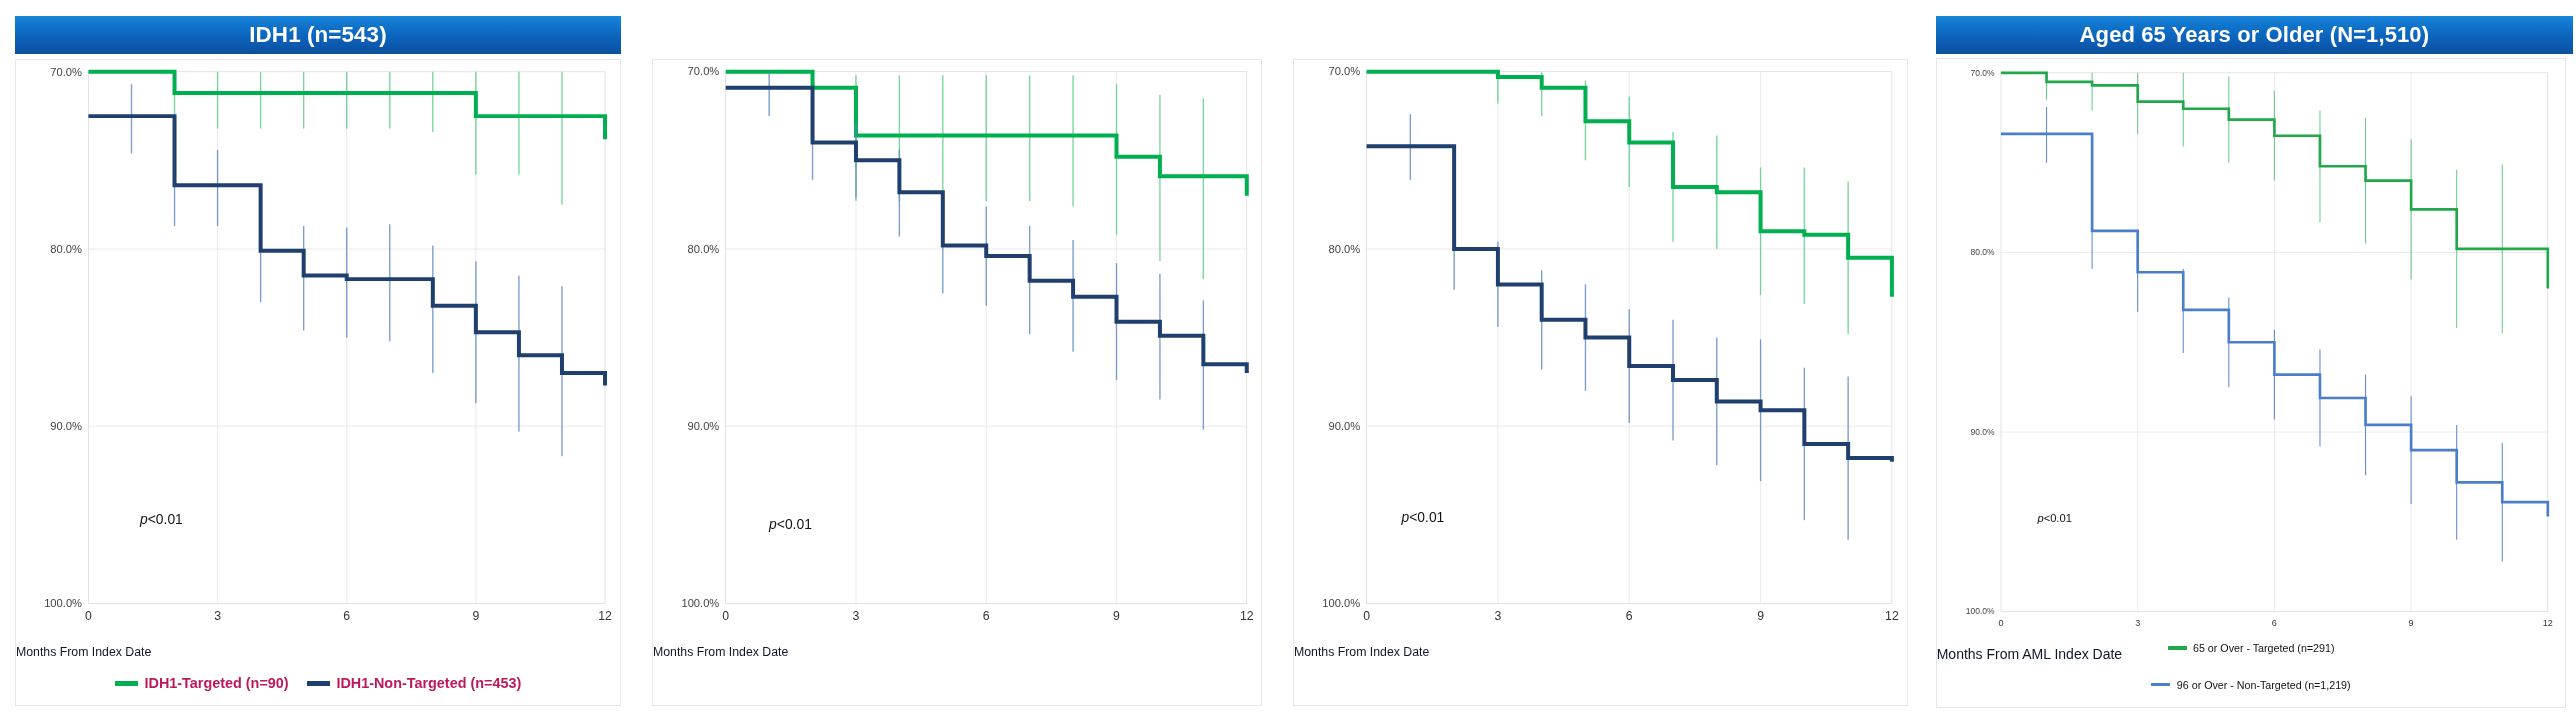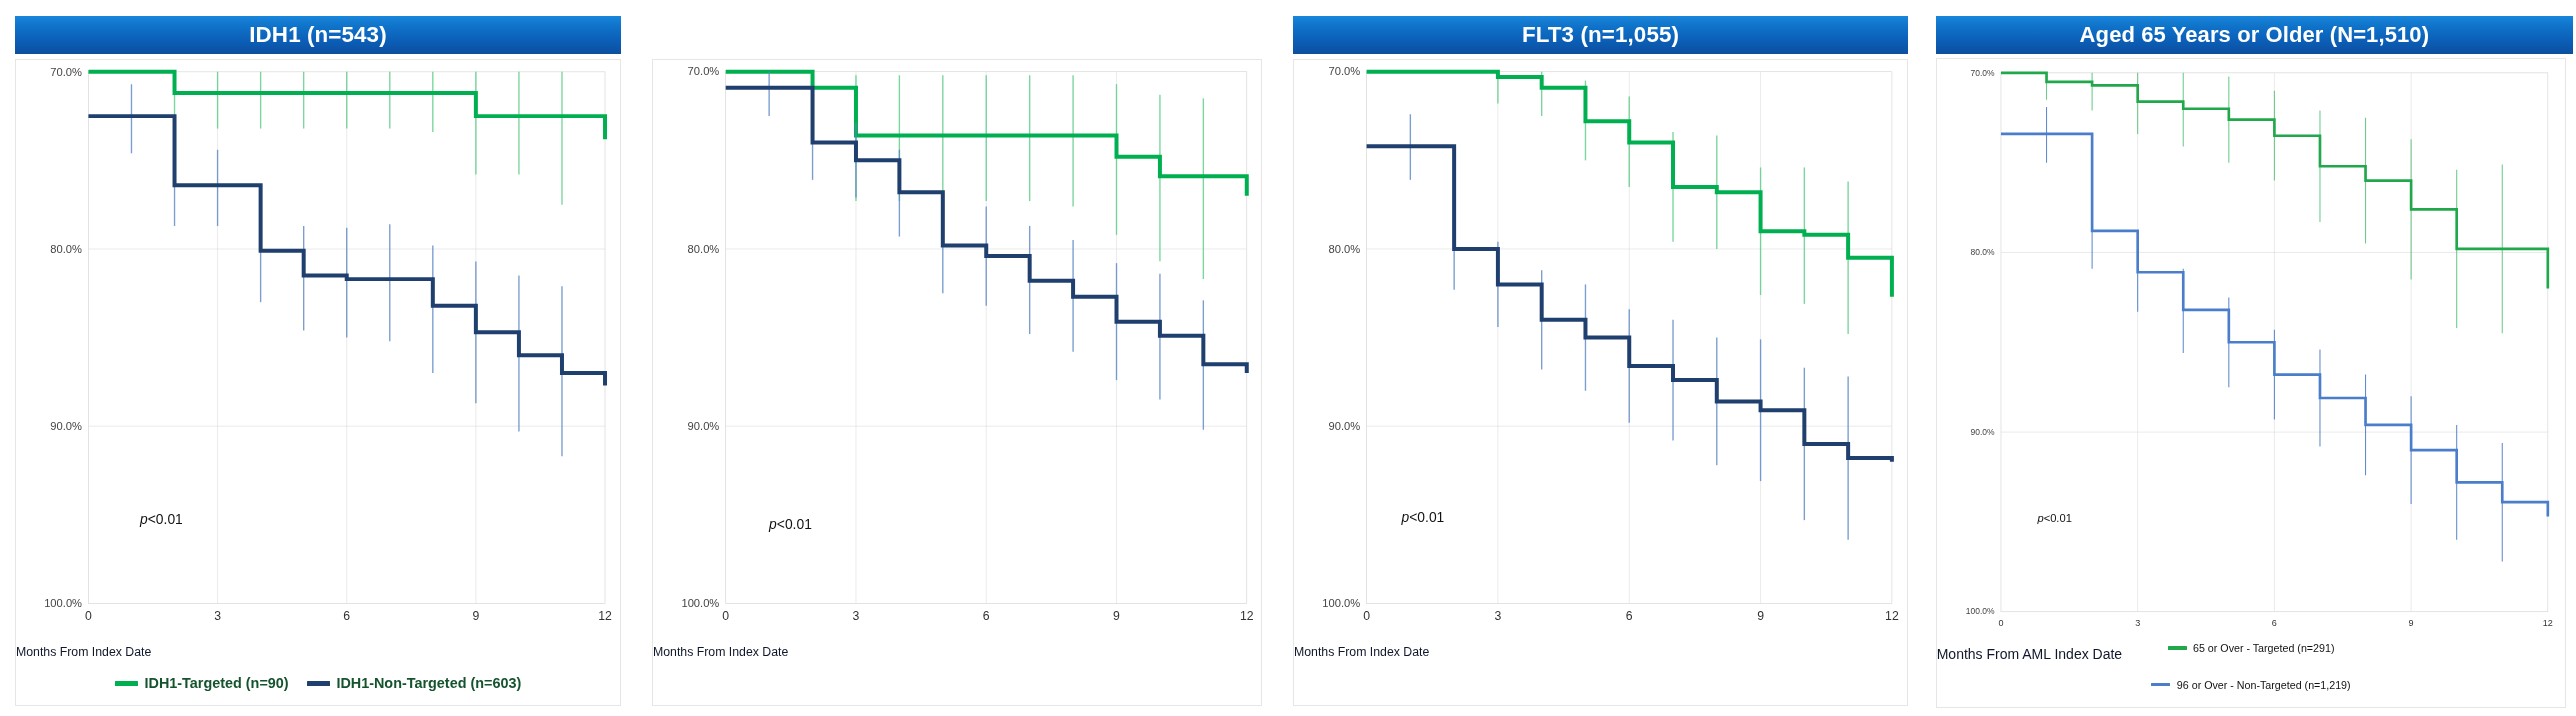--- a/index.html
+++ b/index.html
@@ -53,21 +53,21 @@
 
   
   .legend{
     position:absolute;left:0;right:0;bottom:14px;
     display:flex;justify-content:center;align-items:center;gap:18px;
   }
   .p4 .legend{gap:24.5px;bottom:16px;flex-direction:column;}
   .lgitem{display:flex;align-items:center;gap:6.4px;}
   .lgswatch{display:block;width:23.4px;height:4.8px;border-radius:0.5px;}
   .p4 .lgswatch{width:19px;height:3.7px;}
-  .lgtxt{font-size:14.4px;font-weight:bold;color:#14532d;white-space:nowrap;}
+  .lgtxt{font-size:14.4px;font-weight:bold;color:#be185d;white-space:nowrap;}
   .p4 .lgtxt{font-size:10.7px;font-weight:normal;color:#111111;}
 </style>
 </head>
 <body>
 
 <div class="board">
 
   <div class="panel p1">
     <div class="hdr">
       <div class="hdr-txt">IDH1 (n=543)</div>
@@ -118,21 +118,21 @@
             </svg></div>
       </div>
       <div class="xlab">Months From Index Date</div>
       <div class="legend">
         <div class="lgitem">
           <span class="lgswatch" style="background: rgb(0, 176, 80);"></span>
           <span class="lgtxt">IDH1-Targeted (n=90)</span>
         </div>
         <div class="lgitem">
           <span class="lgswatch" style="background: rgb(31, 63, 110);"></span>
-          <span class="lgtxt">IDH1-Non-Targeted (n=603)</span>
+          <span class="lgtxt">IDH1-Non-Targeted (n=453)</span>
         </div>
       </div>
     </div>
   </div>
 
   <div class="panel p2">
     <div class="card">
       <div class="plotwrap">
         <div class="ylab">Cumulative Estimated Survival %</div>
         <div class="svgbox"><svg width="610" height="585" viewBox="0 0 1144 1098">
@@ -175,23 +175,20 @@
               <line x1="1032.5" y1="693.9866666666668" x2="1032.5" y2="451.1400000000002" stroke="#5b86c4" stroke-width="2.6" opacity="0.8"></line>
               <path d="M 136 51.94000000000019 L 217.5 51.94000000000019 L 217.5 51.94000000000019 L 299 51.94000000000019 L 299 155.06666666666666 L 380.5 155.06666666666666 L 380.5 188.33333333333331 L 462 188.33333333333331 L 462 248.21333333333325 L 543.5 248.21333333333325 L 543.5 348.0133333333332 L 625 348.0133333333332 L 625 367.9733333333335 L 706.5 367.9733333333335 L 706.5 414.54666666666657 L 788 414.54666666666657 L 788 444.4866666666668 L 869.5 444.4866666666668 L 869.5 491.05999999999983 L 951 491.05999999999983 L 951 517.6733333333335 L 1032.5 517.6733333333335 L 1032.5 570.9000000000001 L 1114 570.9000000000001 L 1114 587.5333333333333" fill="none" stroke="#1f3f6e" stroke-width="7.5" stroke-linejoin="miter" stroke-linecap="butt"></path>
               <text x="217.5" y="880.2799999999999" font-size="26" fill="#111" font-family="&quot;Liberation Sans&quot;, sans-serif"><tspan font-style="italic">p</tspan><tspan>&lt;0.01</tspan></text>
             </svg></div>
       </div>
       <div class="xlab">Months From Index Date</div>
     </div>
   </div>
 
   <div class="panel p3">
-    <div class="hdr">
-      <div class="hdr-txt">FLT3 (n=1,055)</div>
-    </div>
     <div class="card">
       <div class="plotwrap">
         <div class="ylab">Cumulative Estimated Survival %</div>
         <div class="svgbox"><svg width="614" height="585" viewBox="0 0 1152 1098">
               <rect x="136" y="22" width="986" height="998" fill="#fff" stroke="#d4d4d4" stroke-width="1.2"></rect>
               <text x="124" y="1027" text-anchor="end" font-size="21" fill="#444" font-family="&quot;Liberation Sans&quot;, sans-serif">100.0%</text>
               <line x1="136" y1="687.3333333333333" x2="1122" y2="687.3333333333333" stroke="#d9d9d9" stroke-width="1"></line>
               <text x="124" y="694.3333333333333" text-anchor="end" font-size="21" fill="#444" font-family="&quot;Liberation Sans&quot;, sans-serif">90.0%</text>
               <line x1="136" y1="354.66666666666663" x2="1122" y2="354.66666666666663" stroke="#d9d9d9" stroke-width="1"></line>
               <text x="124" y="361.66666666666663" text-anchor="end" font-size="21" fill="#444" font-family="&quot;Liberation Sans&quot;, sans-serif">80.0%</text>

